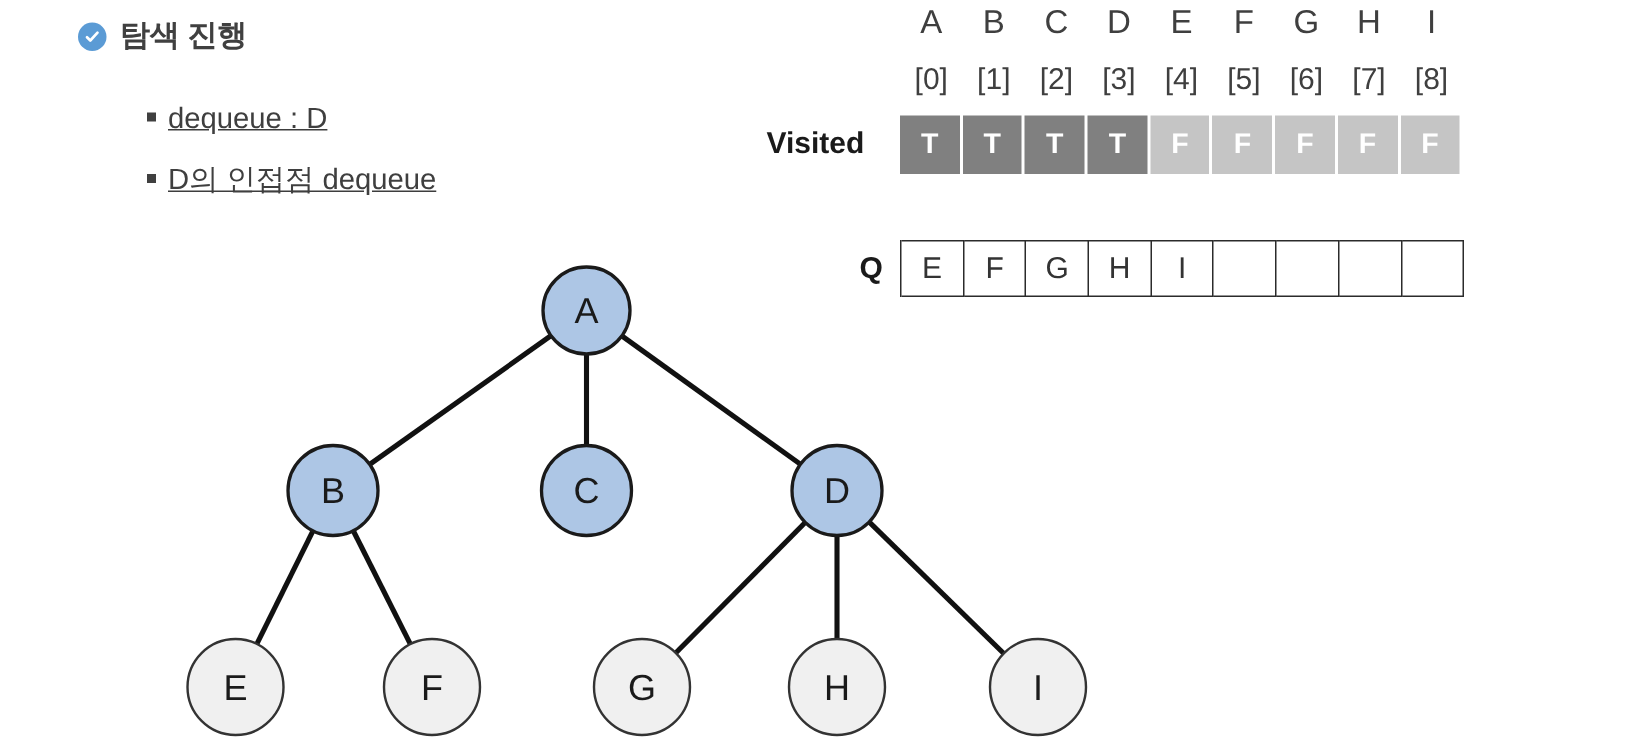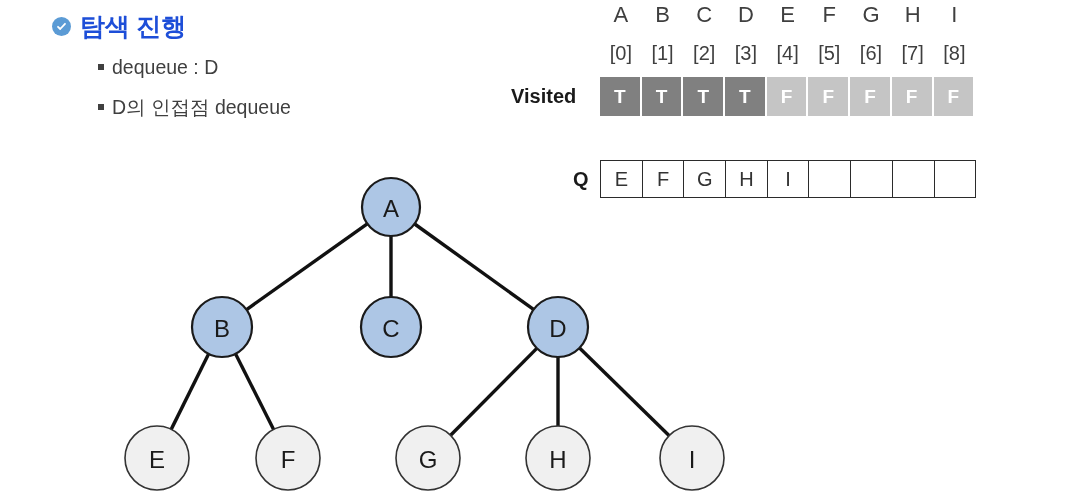--- a/index.html
+++ b/index.html
@@ -38,33 +38,34 @@
     height: 19px;
     border-radius: 50%;
     background: #5b9bd5;
     display: inline-flex;
     align-items: center;
     justify-content: center;
     flex: 0 0 auto;
   }
   .check-icon svg { display: block; }
   #heading-text {
-    font-size: 25px;
+    font-size: 20px;
     font-weight: bold;
-    color: #1d4ed8;
+    color: #404040;
     letter-spacing: -0.2px;
     line-height: 1;
     white-space: nowrap;
   }
 
   #bullet-list {
     position: absolute;
     left: 98px;
-    top: 56px;
+    top: 68px;
     width: 400px;
+    text-decoration: underline;
   }
   .bullet-item {
     display: flex;
     align-items: baseline;
     gap: 8px;
     height: 38px;
     font-size: 19.5px;
     color: #3f3f3f;
     white-space: nowrap;
   }

